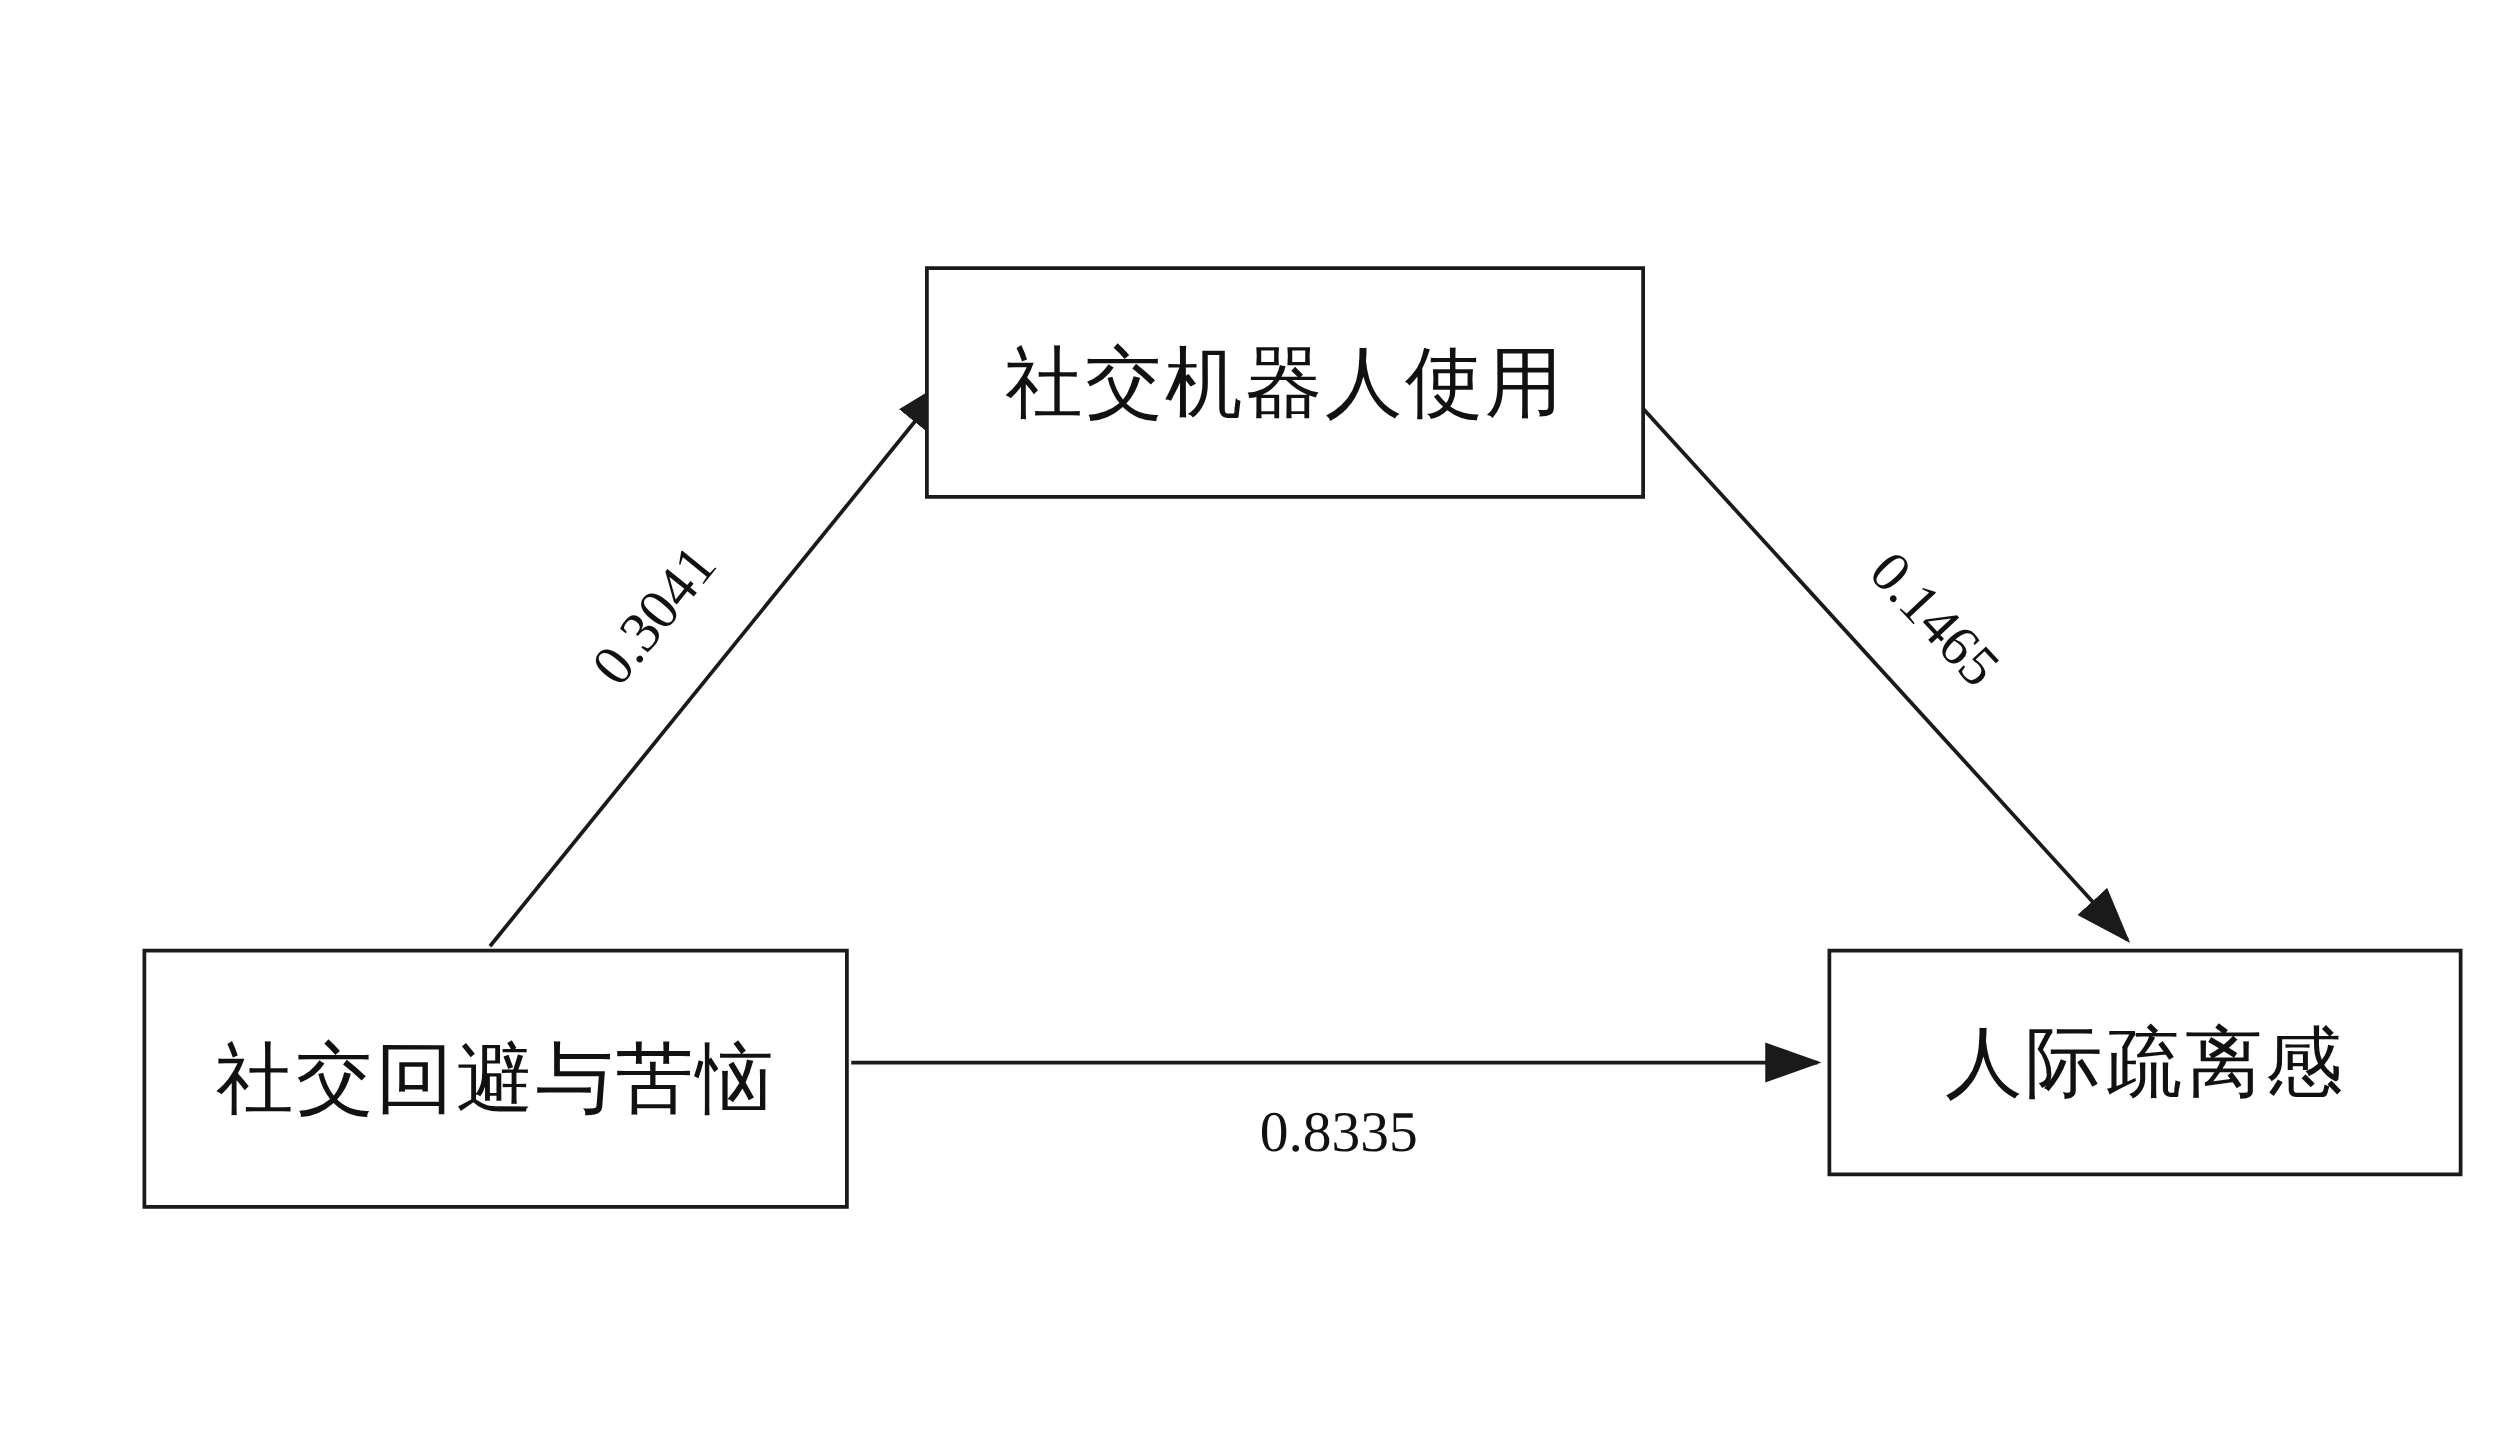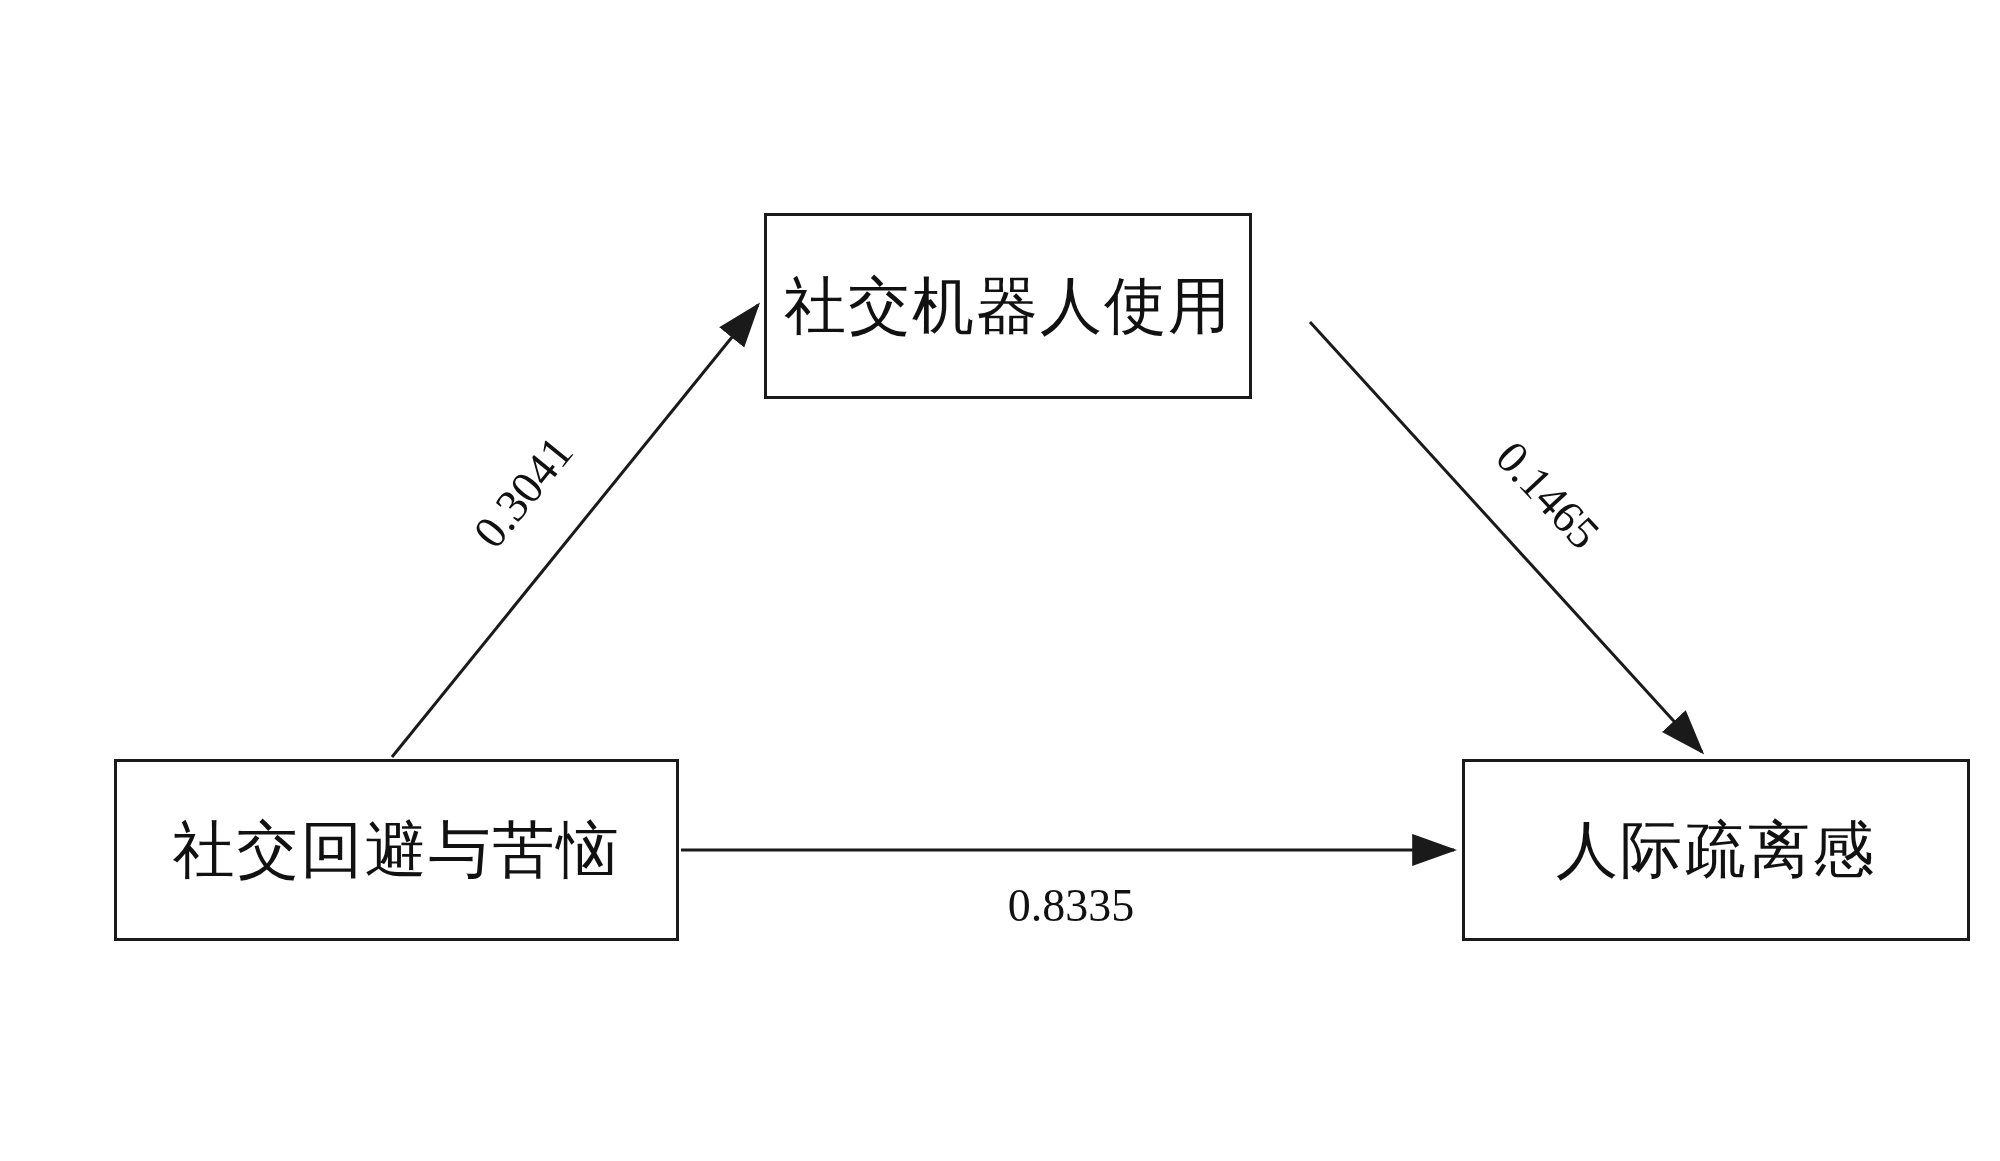--- a/index.html
+++ b/index.html
@@ -28,22 +28,22 @@
     border: 3px solid #1a1a1a;
     background: #ffffff;
     display: flex;
     align-items: center;
     justify-content: center;
     font-size: 62px;
     letter-spacing: 2px;
     white-space: nowrap;
     box-sizing: border-box;
   }
-  .node-mediator  { left: 764px;  top: 213px; width: 488px; height: 186px; }
-  .node-predictor { left: 114px;  top: 759px; width: 565px; height: 182px; }
+  .node-mediator  { left: 740px;  top: 213px; width: 576px; height: 186px; }
+  .node-predictor { left: 114px;  top: 759px; width: 565px; height: 208px; }
   .node-outcome   { left: 1462px; top: 759px; width: 508px; height: 182px; }
 
   .coef {
     position: absolute;
     font-size: 46px;
     white-space: nowrap;
     color: #111111;
   }
   .coef-a {
     left: 523px; top: 492px;

